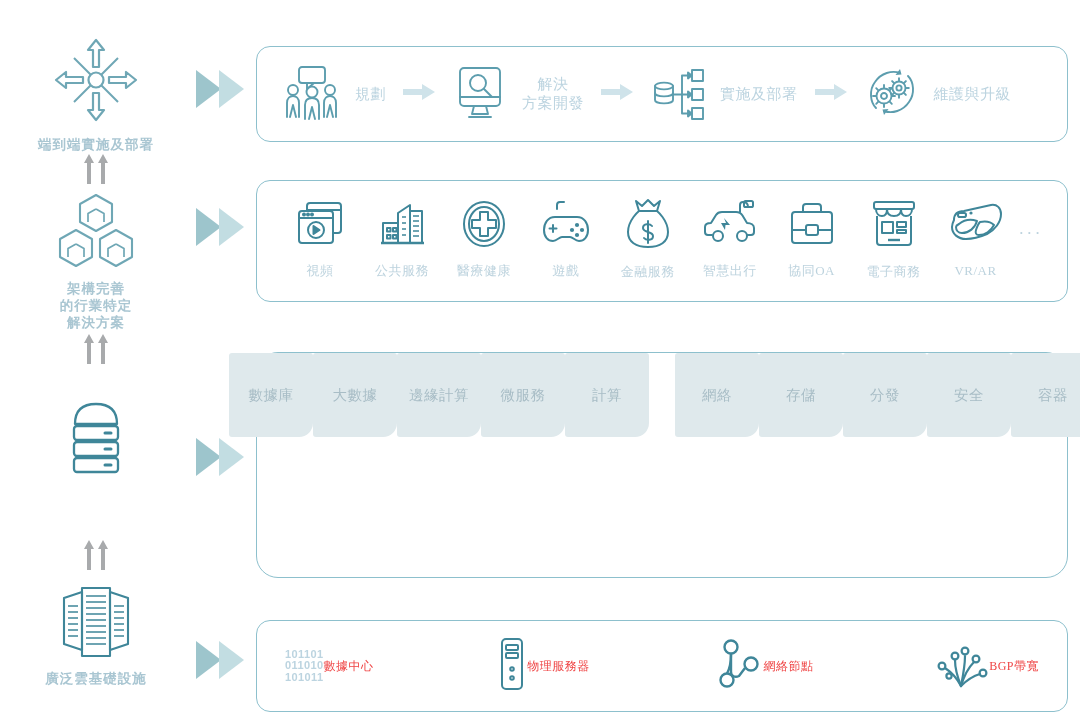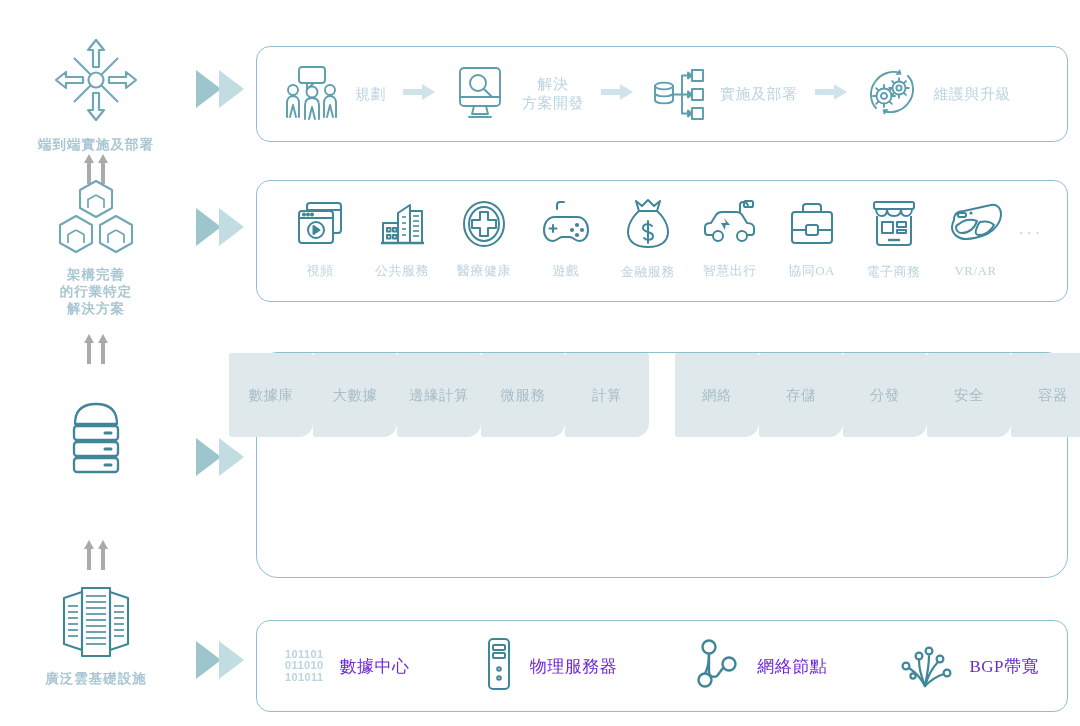--- a/index.html
+++ b/index.html
@@ -88,21 +88,21 @@
     font-size:14.5px;color:#a8bdc6;letter-spacing:.5px;
   }
 
   
   .infra{
     position:absolute;inset:0;
     display:flex;align-items:center;
     padding:0 28px;box-sizing:border-box;
   }
   .infra-item{display:flex;align-items:center;}
-  .infra-label{font-size:17px;color:#6d28d9;margin-left:16px;letter-spacing:.5px;
+  .infra-label{font-size:12px;color:#ef4444;letter-spacing:.5px;
                white-space:nowrap;}
   .binary{
     font-family:"Liberation Sans","DejaVu Sans",sans-serif;
     font-size:11px;font-weight:700;line-height:11.5px;
     color:#bcd4e0;letter-spacing:.4px;
   }
   .sp{flex:1;}
 </style>
 </head>
 <body>
@@ -129,21 +129,21 @@
 
     <div class="rail-conn" style="top:152px;">
       <svg width="40" height="34" viewBox="0 0 40 34">
         <g fill="#a8aaac">
           <path d="M13 2 L18 11 L15 11 L15 32 L11 32 L11 11 L8 11 Z"></path>
           <path d="M27 2 L32 11 L29 11 L29 32 L25 32 L25 11 L22 11 Z"></path>
         </g>
       </svg>
     </div>
 
-    <div class="rail-item" style="top:178px;">
+    <div class="rail-item" style="top:192px;">
       <span class="rail-icon">
         <svg width="84" height="78" viewBox="0 0 84 78">
           <g fill="none" stroke="#6fa7b5" stroke-width="2.1" stroke-linejoin="round">
             <path d="M42 3 L58 12 L58 30 L42 39 L26 30 L26 12 Z"></path>
             <path d="M22 38 L38 47 L38 65 L22 74 L6 65 L6 47 Z"></path>
             <path d="M62 38 L78 47 L78 65 L62 74 L46 65 L46 47 Z"></path>
             <path d="M42 17 L50 21.5 L50 30 M42 17 L34 21.5 L34 30" stroke-width="1.7"></path>
             <path d="M22 52 L30 56.5 L30 65 M22 52 L14 56.5 L14 65" stroke-width="1.7"></path>
             <path d="M62 52 L70 56.5 L70 65 M62 52 L54 56.5 L54 65" stroke-width="1.7"></path>
           </g>

